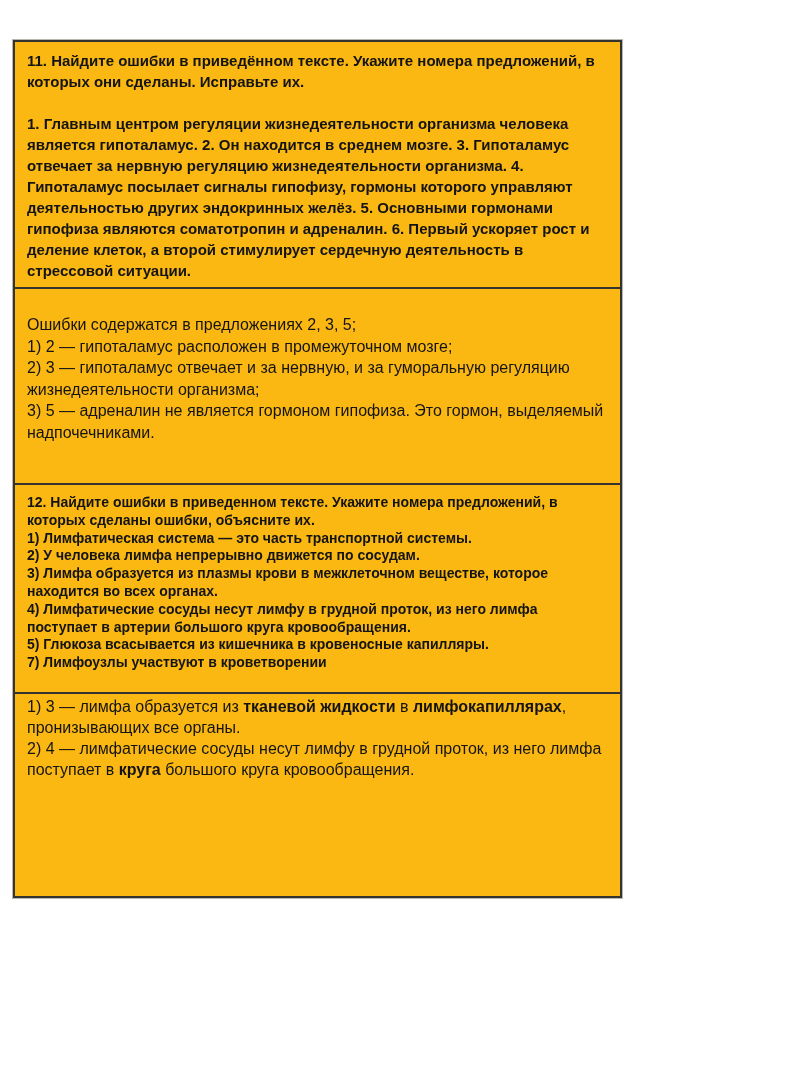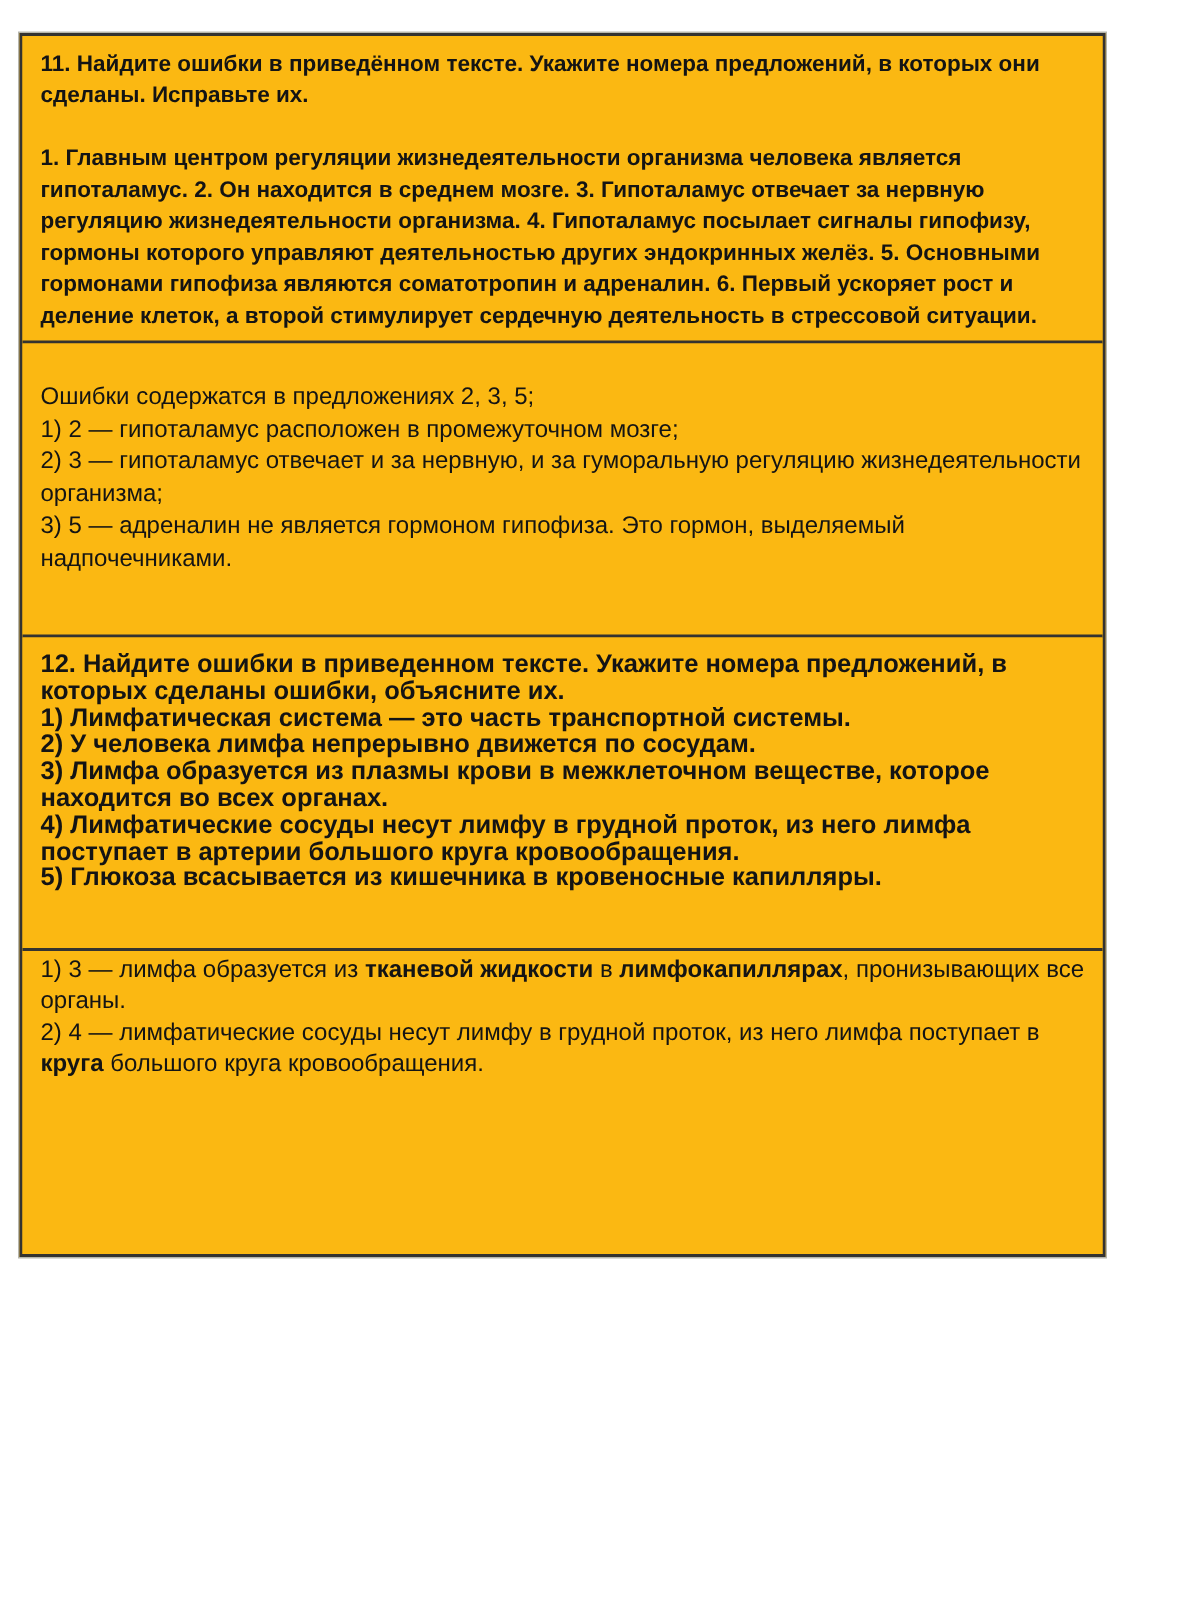--- a/index.html
+++ b/index.html
@@ -13,42 +13,42 @@
   body{
     width:800px;height:1067px;
     background:var(--page);
     font-family:"Liberation Sans","DejaVu Sans",sans-serif;
     color:var(--ink);
     position:relative;
     overflow:hidden;
   }
   .sheet{
     position:absolute;
-    left:13px;top:22px;
-    width:724px;
+    left:13px;top:40px;
+    width:609px;
     box-sizing:border-box;
     border:2px solid var(--border);
     box-shadow:0 0 0 1px var(--shadow);
     background:var(--cell);
   }
   .row{
     box-sizing:border-box;
     background:var(--cell);
     padding:8px 10px 6px 12px;
     border-bottom:2px solid var(--border);
     overflow:hidden;
   }
   .row:last-child{border-bottom:none;}
 
   .sec-q11{min-height:203px;font-size:15px;line-height:21px;font-weight:700;}
   .sec-q11 p{margin:0;}
   .sec-q11 .para-2{margin-top:21px;}
 
   .sec-a11{min-height:196px;font-size:16px;line-height:21.5px;font-weight:400;padding-top:25px;}
-  .sec-q12{min-height:209px;font-size:17px;line-height:17.8px;font-weight:700;padding-top:9px;}
+  .sec-q12{min-height:209px;font-size:14px;line-height:17.8px;font-weight:700;padding-top:9px;}
   .sec-a12{min-height:202px;font-size:16px;line-height:21px;font-weight:400;padding-top:2px;}
 
   .ln{margin:0;}
   .ln b{font-weight:700;}
 </style>
 </head>
 <body>
 
 <div class="sheet">
 
@@ -64,20 +64,21 @@
       <div class="ln">3) 5 — адреналин не является гормоном гипофиза. Это гормон, выделяемый надпочечниками.</div>
     </section>
 
   <section class="row sec-q12">
       <div class="ln">12. Найдите ошибки в приведенном тексте. Укажите номера предложений, в которых сделаны ошибки, объясните их.</div>
       <div class="ln">1) Лимфатическая система — это часть транспортной системы.</div>
       <div class="ln">2) У человека лимфа непрерывно движется по сосудам.</div>
       <div class="ln">3) Лимфа образуется из плазмы крови в межклеточном веществе, которое находится во всех органах.</div>
       <div class="ln">4) Лимфатические сосуды несут лимфу в грудной проток, из него лимфа поступает в артерии большого круга кровообращения.</div>
       <div class="ln">5) Глюкоза всасывается из кишечника в кровеносные капилляры.</div>
+      <div class="ln">7) Лимфоузлы участвуют в кроветворении</div>
     </section>
 
   <section class="row sec-a12">
       <div class="ln"><span>1) 3 — лимфа образуется из </span><b>тканевой жидкости</b><span> в </span><b>лимфокапиллярах</b><span>, пронизывающих все органы.</span></div>
       <div class="ln"><span>2) 4 — лимфатические сосуды несут лимфу в грудной проток, из него лимфа поступает в </span><b>круга</b><span> большого круга кровообращения.</span></div>
     </section>
 
 </div>
 
 </body></html>

